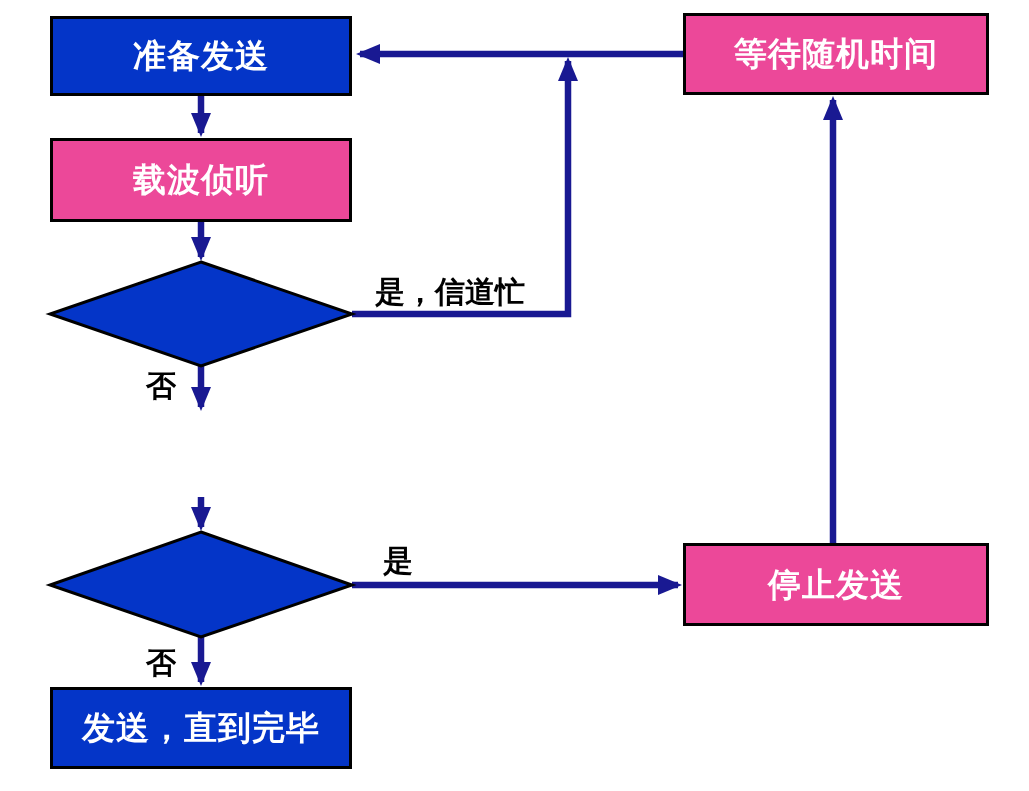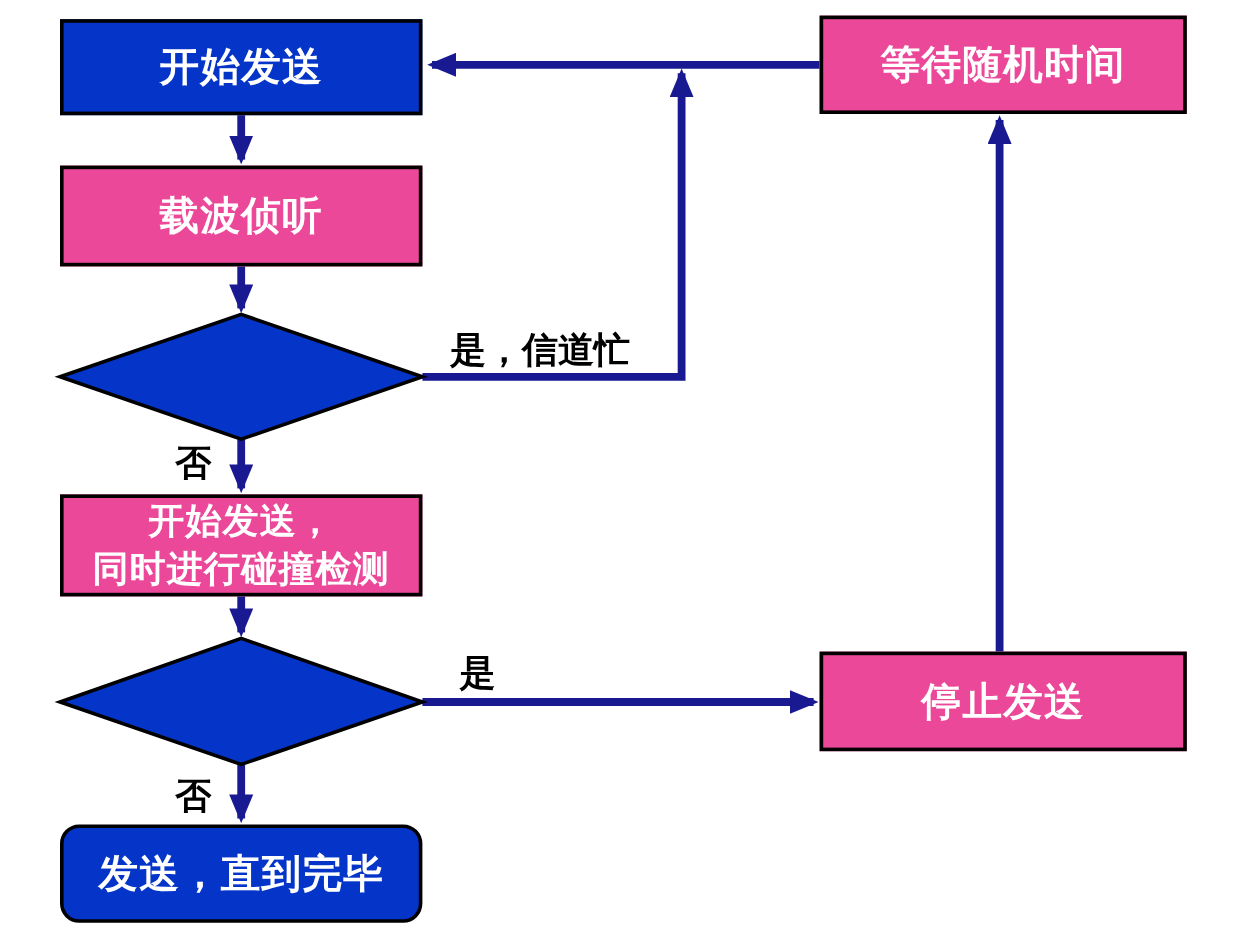--- a/index.html
+++ b/index.html
@@ -34,21 +34,21 @@
     letter-spacing: 1px;
     white-space: pre-line;
     line-height: 1.2;
   }
   .blue    { background: #0435C8; }
   .magenta { background: #ec4899; }
 
   .n-prepare   { left: 50px;  top: 16px;  width: 302px; height: 80px; }
   .n-carrier   { left: 50px;  top: 138px; width: 302px; height: 84px; }
   .n-start     { left: 50px;  top: 412px; width: 302px; height: 85px; font-size: 30px; line-height: 40px; }
-  .n-senddone  { left: 50px;  top: 687px; width: 302px; height: 82px; border-radius: 16px; }
+  .n-senddone  { left: 50px;  top: 687px; width: 302px; height: 82px; }
   .n-wait      { left: 683px; top: 13px;  width: 306px; height: 82px; }
   .n-stop      { left: 683px; top: 543px; width: 306px; height: 83px; text-align: right; }
 
   .diamond-label {
     position: absolute;
     display: flex;
     align-items: center;
     justify-content: center;
     text-align: center;
     color: #ffffff;
@@ -92,26 +92,24 @@
     <line x1="201" y1="366" x2="201" y2="407" stroke="#191992" stroke-width="6.5" marker-end="url(#ah)"></line>
     <line x1="201" y1="497" x2="201" y2="527" stroke="#191992" stroke-width="6.5" marker-end="url(#ah)"></line>
     <line x1="352" y1="585" x2="678" y2="585" stroke="#191992" stroke-width="6.5" marker-end="url(#ah)"></line>
     <line x1="201" y1="637" x2="201" y2="682" stroke="#191992" stroke-width="6.5" marker-end="url(#ah)"></line>
     <line x1="833" y1="543" x2="833" y2="100" stroke="#191992" stroke-width="6.5" marker-end="url(#ah)"></line>
 
     <polygon points="201,262 352,314 201,366 50,314" fill="#0435C8" stroke="#000000" stroke-width="3"></polygon>
     <polygon points="201,532 352,585 201,637 50,585" fill="#0435C8" stroke="#000000" stroke-width="3"></polygon>
   </svg>
 
-  <div class="node blue n-prepare">开始发送</div>
+  <div class="node blue n-prepare">准备发送</div>
 
   <div class="node magenta n-carrier">载波侦听</div>
 
-  <div class="node magenta n-start">开始发送，
-同时进行碰撞检测</div>
 
   <div class="node blue n-senddone">发送，直到完毕</div>
 
   <div class="node magenta n-wait">等待随机时间</div>
 
   <div class="node magenta n-stop">停止发送</div>
 
 
 
   <div class="edge-label l-busy">是，信道忙</div>

